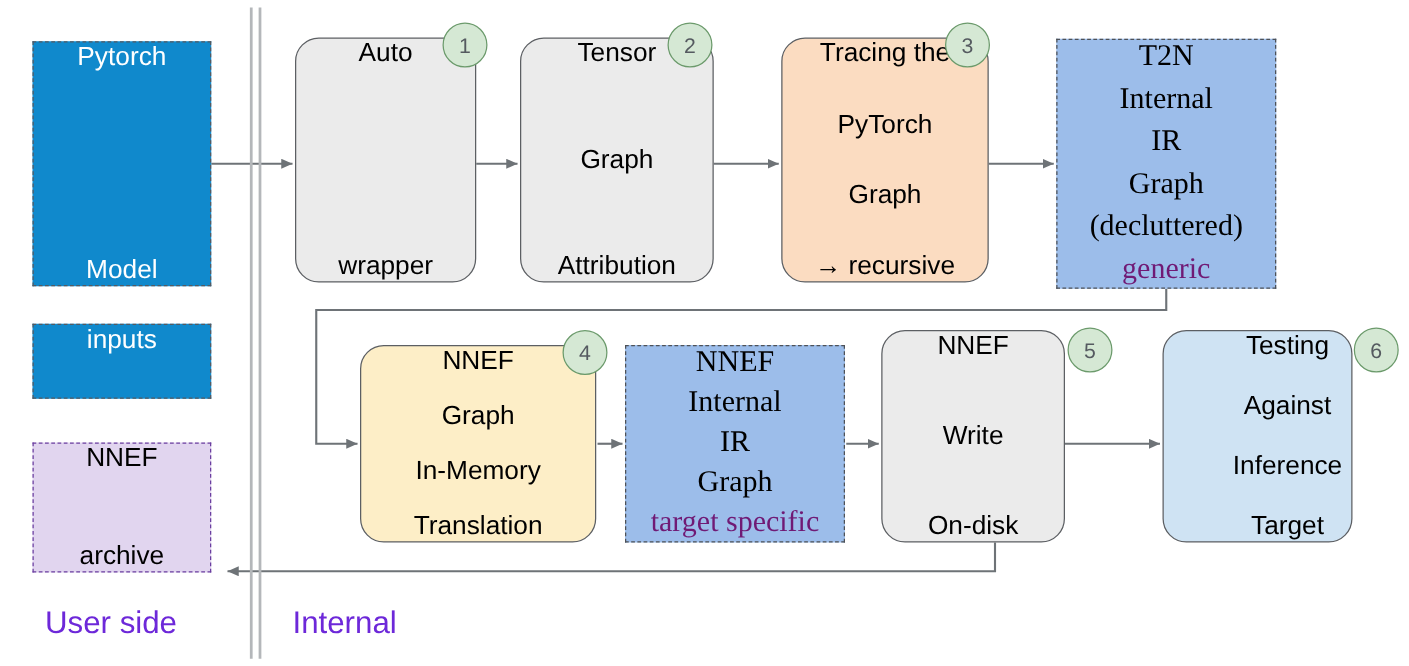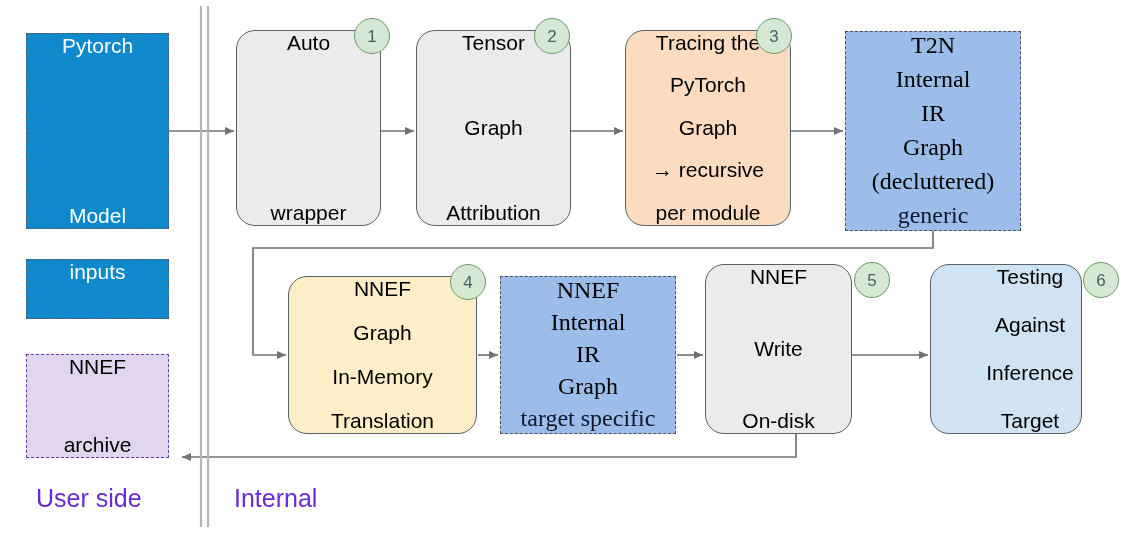--- a/index.html
+++ b/index.html
@@ -64,21 +64,21 @@
   
   .irbox {
     background: #9cbdea;
     border: 1.6px dashed #4d5157;
     font-size: 24px;
     color: #000000;
     font-family: Liberation Serif, serif;
   }
   .irbox .tag,
   .subtag {
-    color: #0f172a;
+    color: #701a75;
   }
 
   
   .badge {
     position: absolute;
     width: 34px;
     height: 34px;
     border-radius: 50%;
     background: #d5e8d4;
     border: 1.4px solid #6b9a6b;
@@ -164,21 +164,20 @@
     <span class="ln">Graph</span>
     <span class="ln">Attribution</span>
   </div>
   <div class="badge" style="left:534px; top:18px;">2</div>
 
   <div class="node proc orange" style="left:625px; top:30px; width:166px; height:196px;">
     <span class="ln">Tracing the</span>
     <span class="ln">PyTorch</span>
     <span class="ln">Graph</span>
     <span class="ln">→ recursive</span>
-    <span class="ln">per module</span>
   </div>
   <div class="badge" style="left:756px; top:18px;">3</div>
 
   <div class="node irbox" style="left:845px; top:31px; width:176px; height:200px;">
     <span class="ln">T2N</span>
     <span class="ln">Internal</span>
     <span class="ln">IR</span>
     <span class="ln">Graph</span>
     <span class="ln">(decluttered)</span>
     <span class="ln subtag">generic</span>

